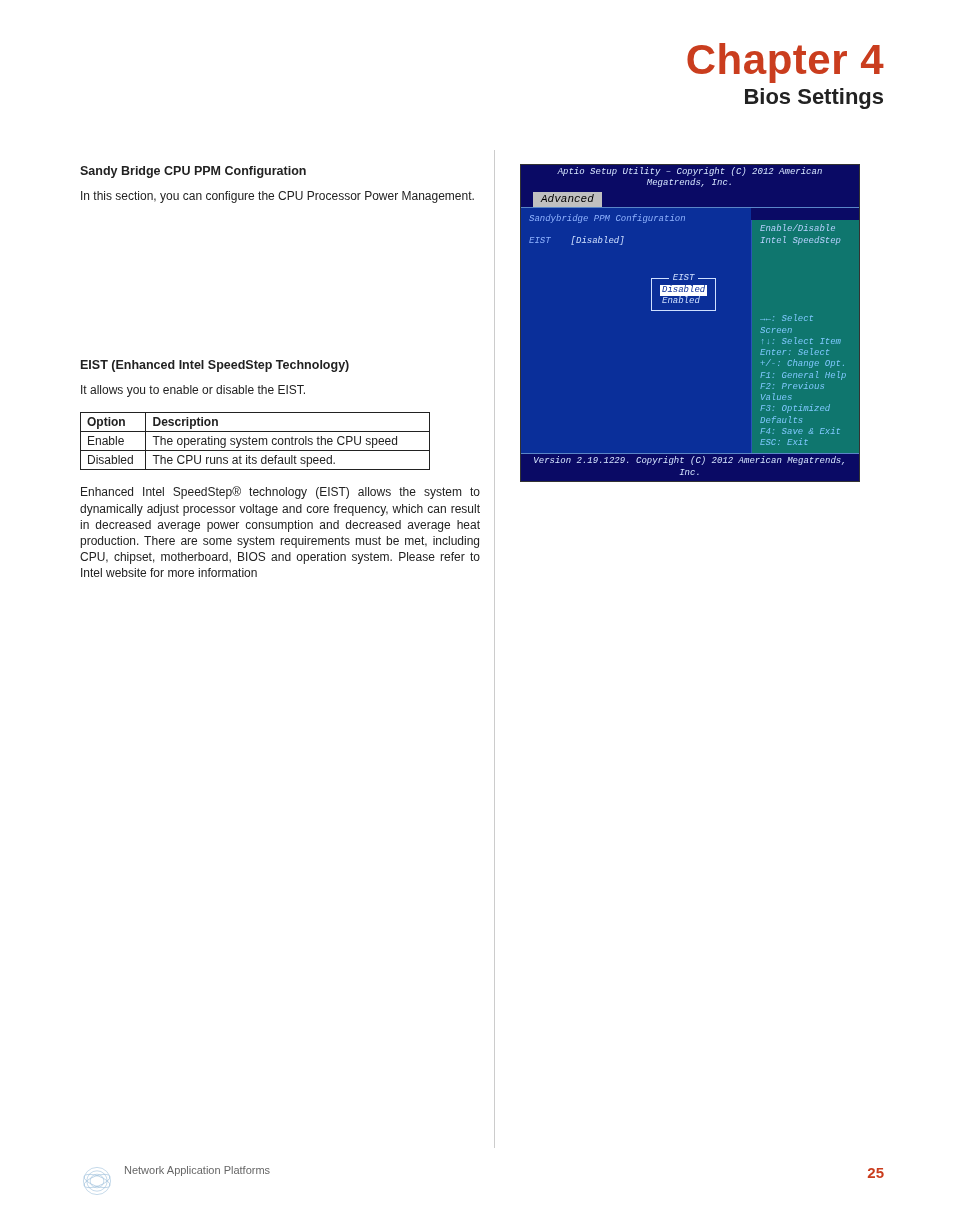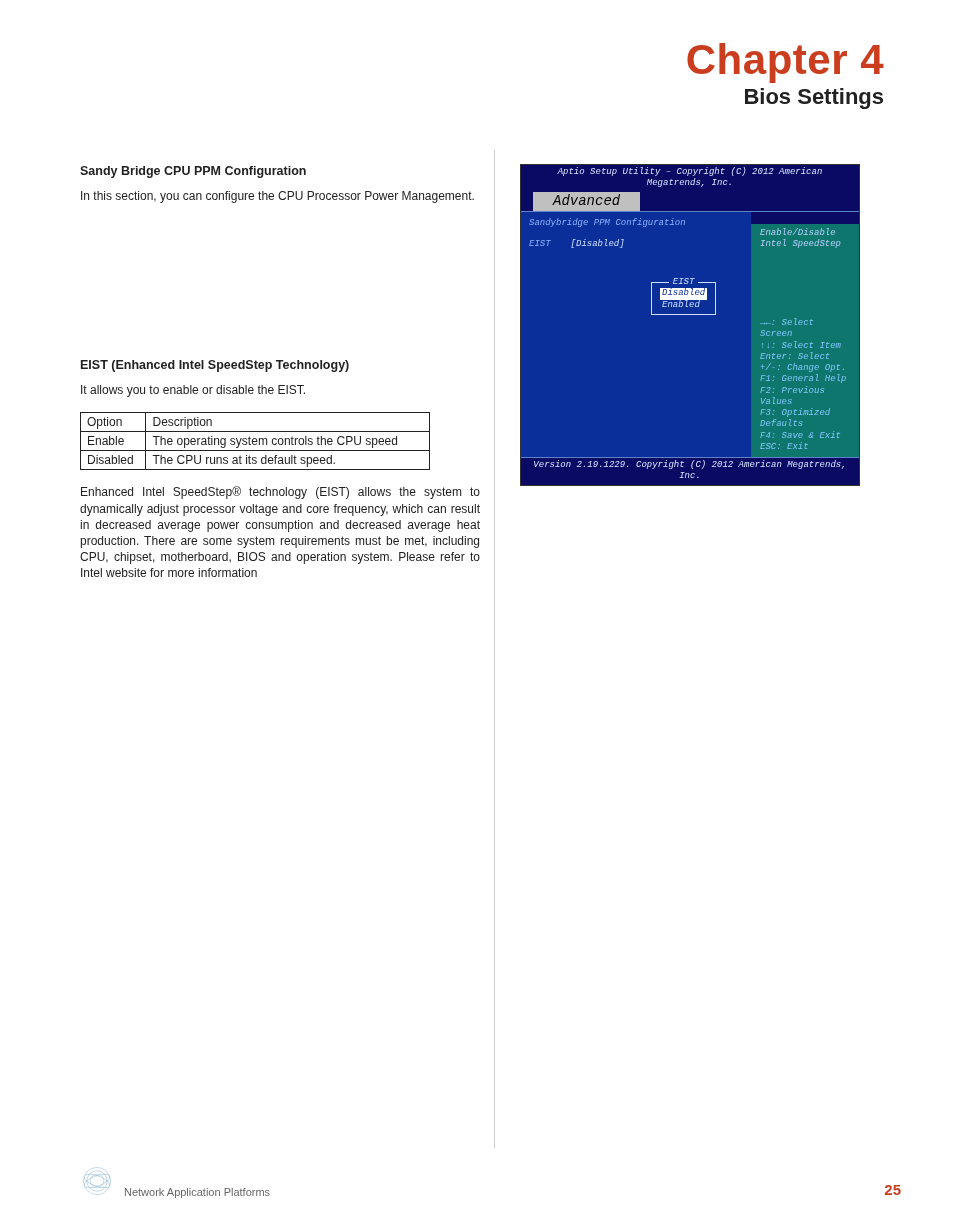--- a/index.html
+++ b/index.html
@@ -9,40 +9,40 @@
   .chapter { font-size: 42px; font-weight: 700; color: #ca3d1e; letter-spacing: 0.5px; }
   .bios { font-size: 22px; font-weight: 700; color: #222; margin-bottom: 4px; }
   .cols { display: flex; gap: 40px; margin-top: 50px; }
   .col-l { width: 400px; }
   .col-r { flex: 1; font-style: italic; }
   .h2 { font-size: 12.5px; font-weight: 700; color: #222; margin-bottom: 10px; }
   .p  { font-size: 12px; line-height: 1.35; color: #222; text-align: justify; margin-bottom: 14px; }
   .gap-big { height: 140px; }
   table.opt { border-collapse: collapse; width: 350px; font-size: 12px; margin-bottom: 14px; }
   table.opt td, table.opt th { border: 1px solid #222; padding: 2px 6px; text-align: left; font-weight: 400; vertical-align: top; }
-  table.opt th { font-weight: 400; }
+  table.opt th { font-weight: 700; }
   
   .bios-shot { width: 340px; border: 1px solid #333; font-family: "Courier New", monospace; font-size: 9px; color: #fff; line-height: 1.25; }
   .bios-top { background: #0a0a65; padding: 2px 6px 0 6px; text-align: center; color: #d6e6ff; }
-  .bios-tab { background: #c0c0c0; color: #000; display: inline-block; padding: 1px 20px; margin: 2px 0 0 6px; font-size: 14px; }
+  .bios-tab { background: #c0c0c0; color: #000; display: inline-block; padding: 1px 8px; margin: 2px 0 0 6px; font-size: 11px; }
   .bios-body { display: flex; background: #0a0a65; border-top: 1px solid #5a86c8; }
   .bios-left { width: 230px; padding: 6px 8px; background: #0a2f9a; min-height: 210px; color: #cfe0ff; position: relative; }
   .bios-right { flex: 1; padding: 4px 8px; background: #0f766e; color: #b9d1ff; border-left: 1px solid #2a52b8; margin-top: 12px; }
   .bios-left .item-row { display: flex; gap: 20px; margin-top: 10px; }
   .bios-left .lbl  { color: #8fb3ff; }
   .bios-left .val  { color: #cfe0ff; }
   .popup { position: absolute; top: 70px; left: 130px; background: #0b2f99; border: 1px solid #cfe0ff; padding: 0 8px 3px 8px; }
   .popup-title { color: #cfe0ff; text-align: center; margin-top: -6px; }
   .popup-title span { background: #0b2f99; padding: 0 4px; }
   .popup-opt { color: #cfe0ff; padding: 0 2px; }
   .popup-opt.sel { background: #fff; color: #0b2f99; }
   .help-list div { color: #80c8ff; }
   .bios-footer { background: #0a0a65; color: #d6e6ff; text-align: center; padding: 2px 0; border-top: 1px solid #5a86c8; }
   
-  .page-footer { position: absolute; left: 80px; right: 53px; bottom: 30px; display: flex; align-items: flex-end; justify-content: space-between; }
+  .page-footer { position: absolute; left: 80px; right: 70px; bottom: 30px; display: flex; align-items: flex-start; justify-content: space-between; }
   .logo { width: 34px; height: 34px; }
   .logo circle { stroke: #8fb6d6; stroke-width: 0.6; fill: none; }
   .ft-text { font-size: 11px; color: #666; margin-left: 10px; flex: 1; }
   .pnum { font-size: 15px; font-weight: 700; color: #ca3d1e; }
   .divider { position: absolute; left: 494px; top: 150px; bottom: 80px; width: 0; border-left: 0.5px solid #ccc; }
 </style>
 </head>
 <body>
 
 <div class="page">

